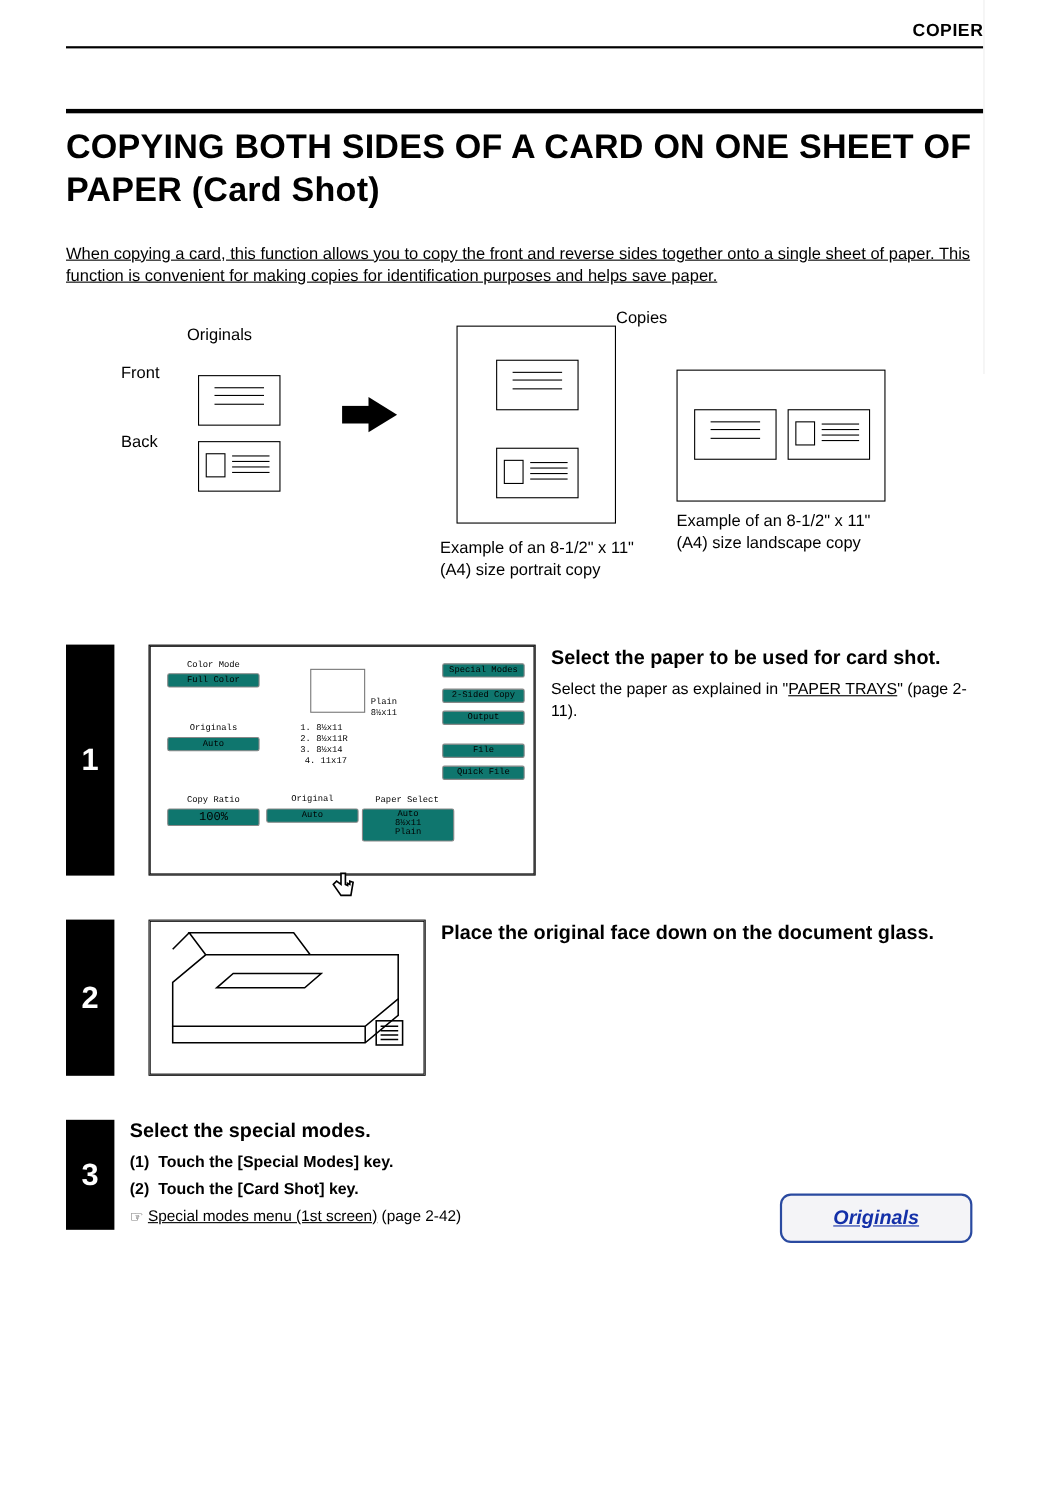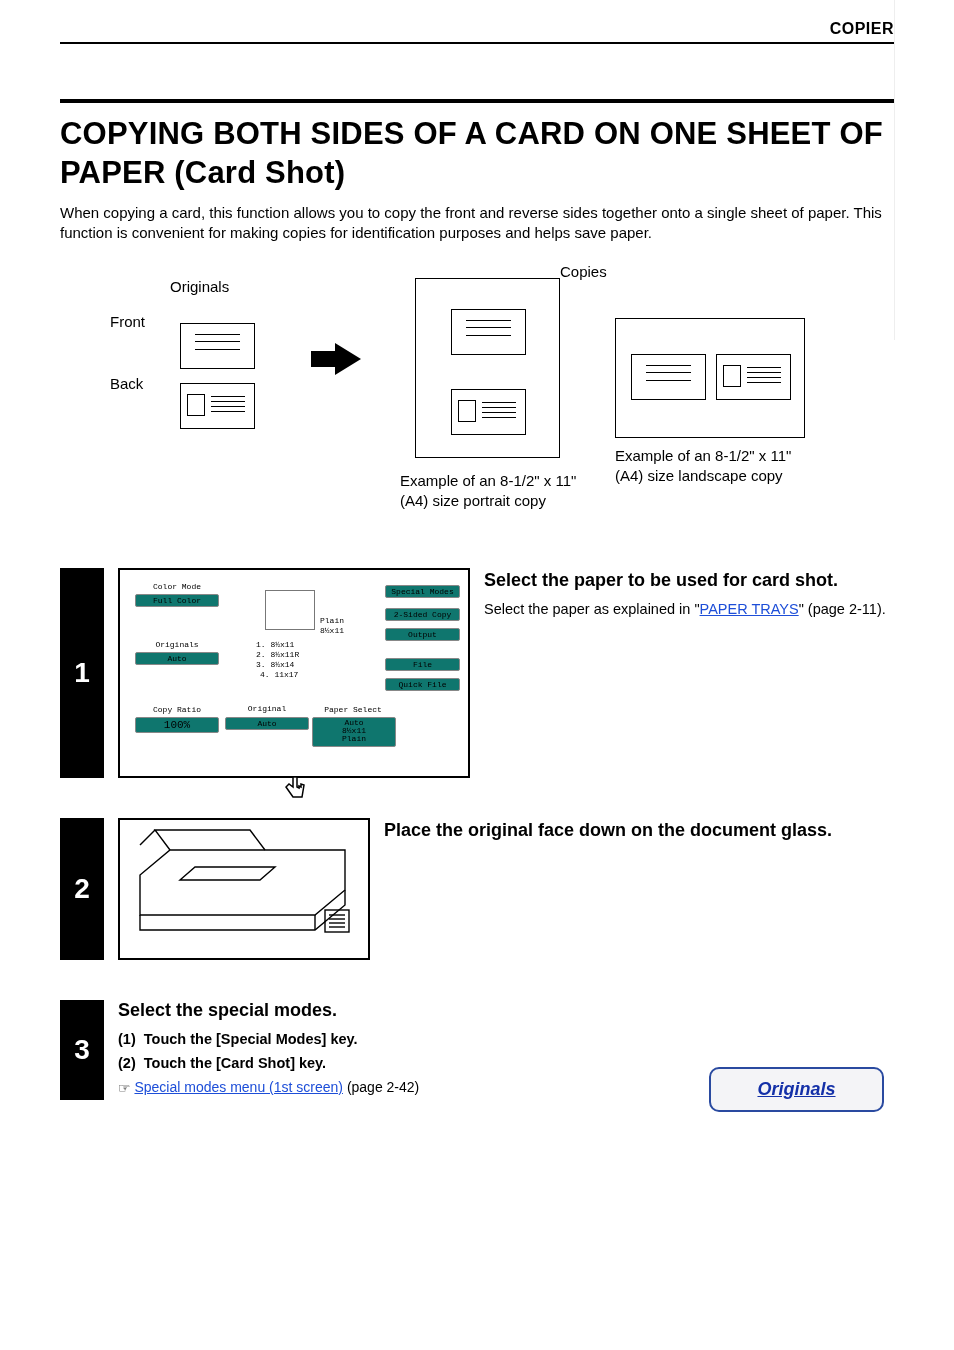--- a/index.html
+++ b/index.html
@@ -37,23 +37,24 @@
   .main-title {
     border-top: 4px solid #000;
     margin-top: 55px;
     padding-top: 12px;
     font-weight: bold;
     font-size: 31px;
     line-height: 1.25;
     letter-spacing: 0.2px;
   }
   .intro {
-    margin-top: 10px;
+    margin-top: 28px;
     font-size: 15px;
     line-height: 1.35;
+    text-decoration: underline;
   }
   
   .illus {
     margin-top: 25px;
     position: relative;
     height: 260px;
   }
   .illus .txt { font-size: 15px; position: absolute; }
   .card-outline {
     position: absolute;
@@ -131,29 +132,30 @@
     font-size: 28px;
     font-weight: bold;
   }
   .step-img {
     border: 1.5px solid #000;
     background: #fff;
     display: flex;
     align-items: center;
     justify-content: center;
     flex-shrink: 0;
+    margin-left: 17px;
   }
   .step-body { flex: 1; padding-top: 2px; }
   .step-title {
     font-size: 18px;
     font-weight: bold;
     margin-bottom: 8px;
   }
   .step-text { font-size: 14.5px; line-height: 1.4; }
-  .link { color: #1d4ed8; }
+  .link { color: #000000; }
   
   .panel {
     width: 350px;
     height: 208px;
     border: 1.5px solid #000;
     position: relative;
     font-family: "Courier New", monospace;
     font-size: 8px;
     color: #000;
   }

